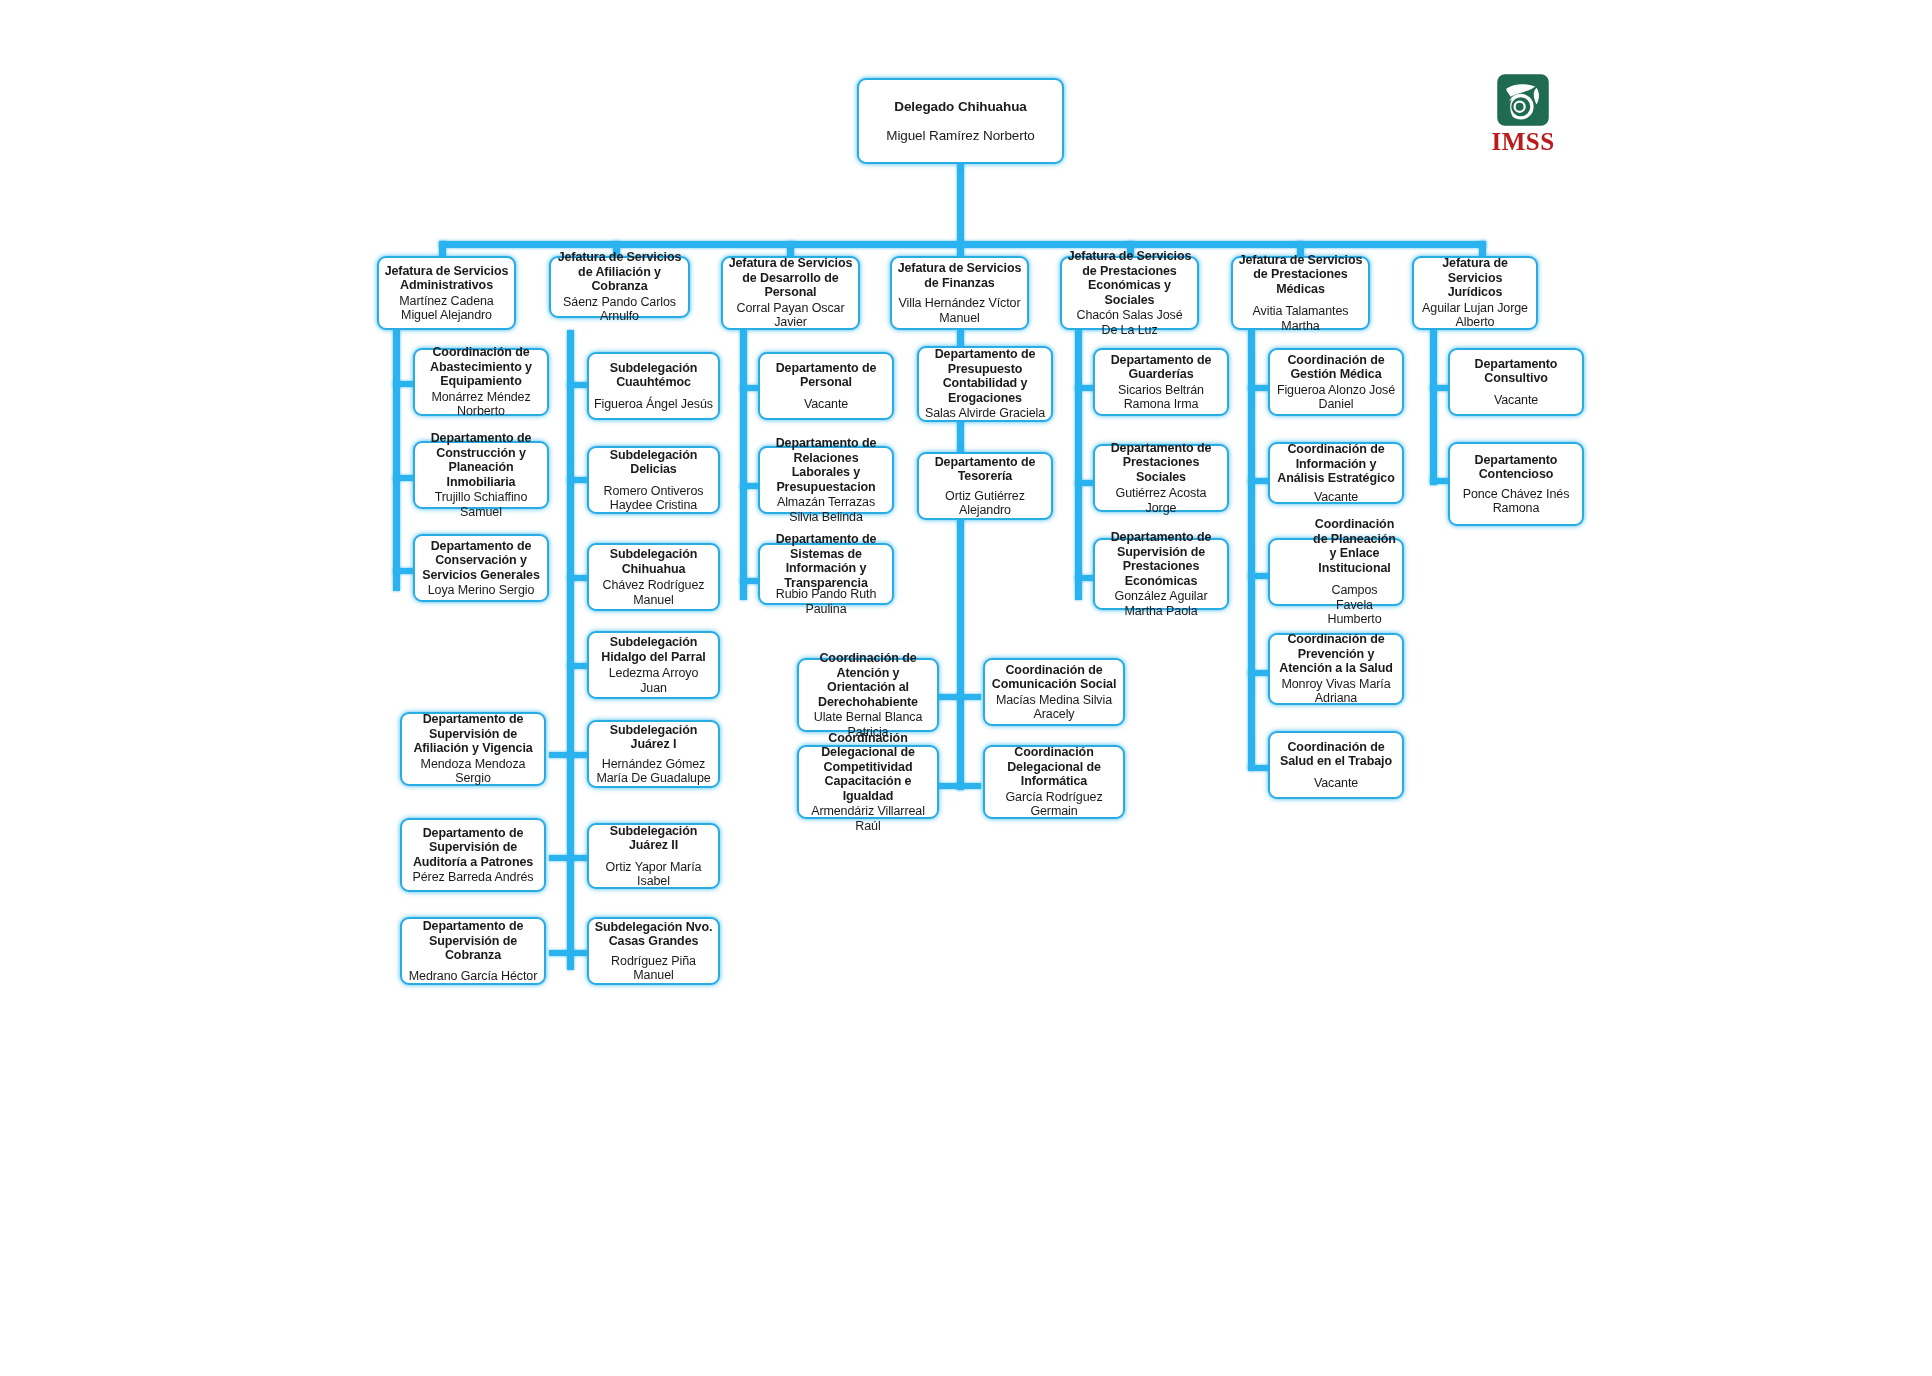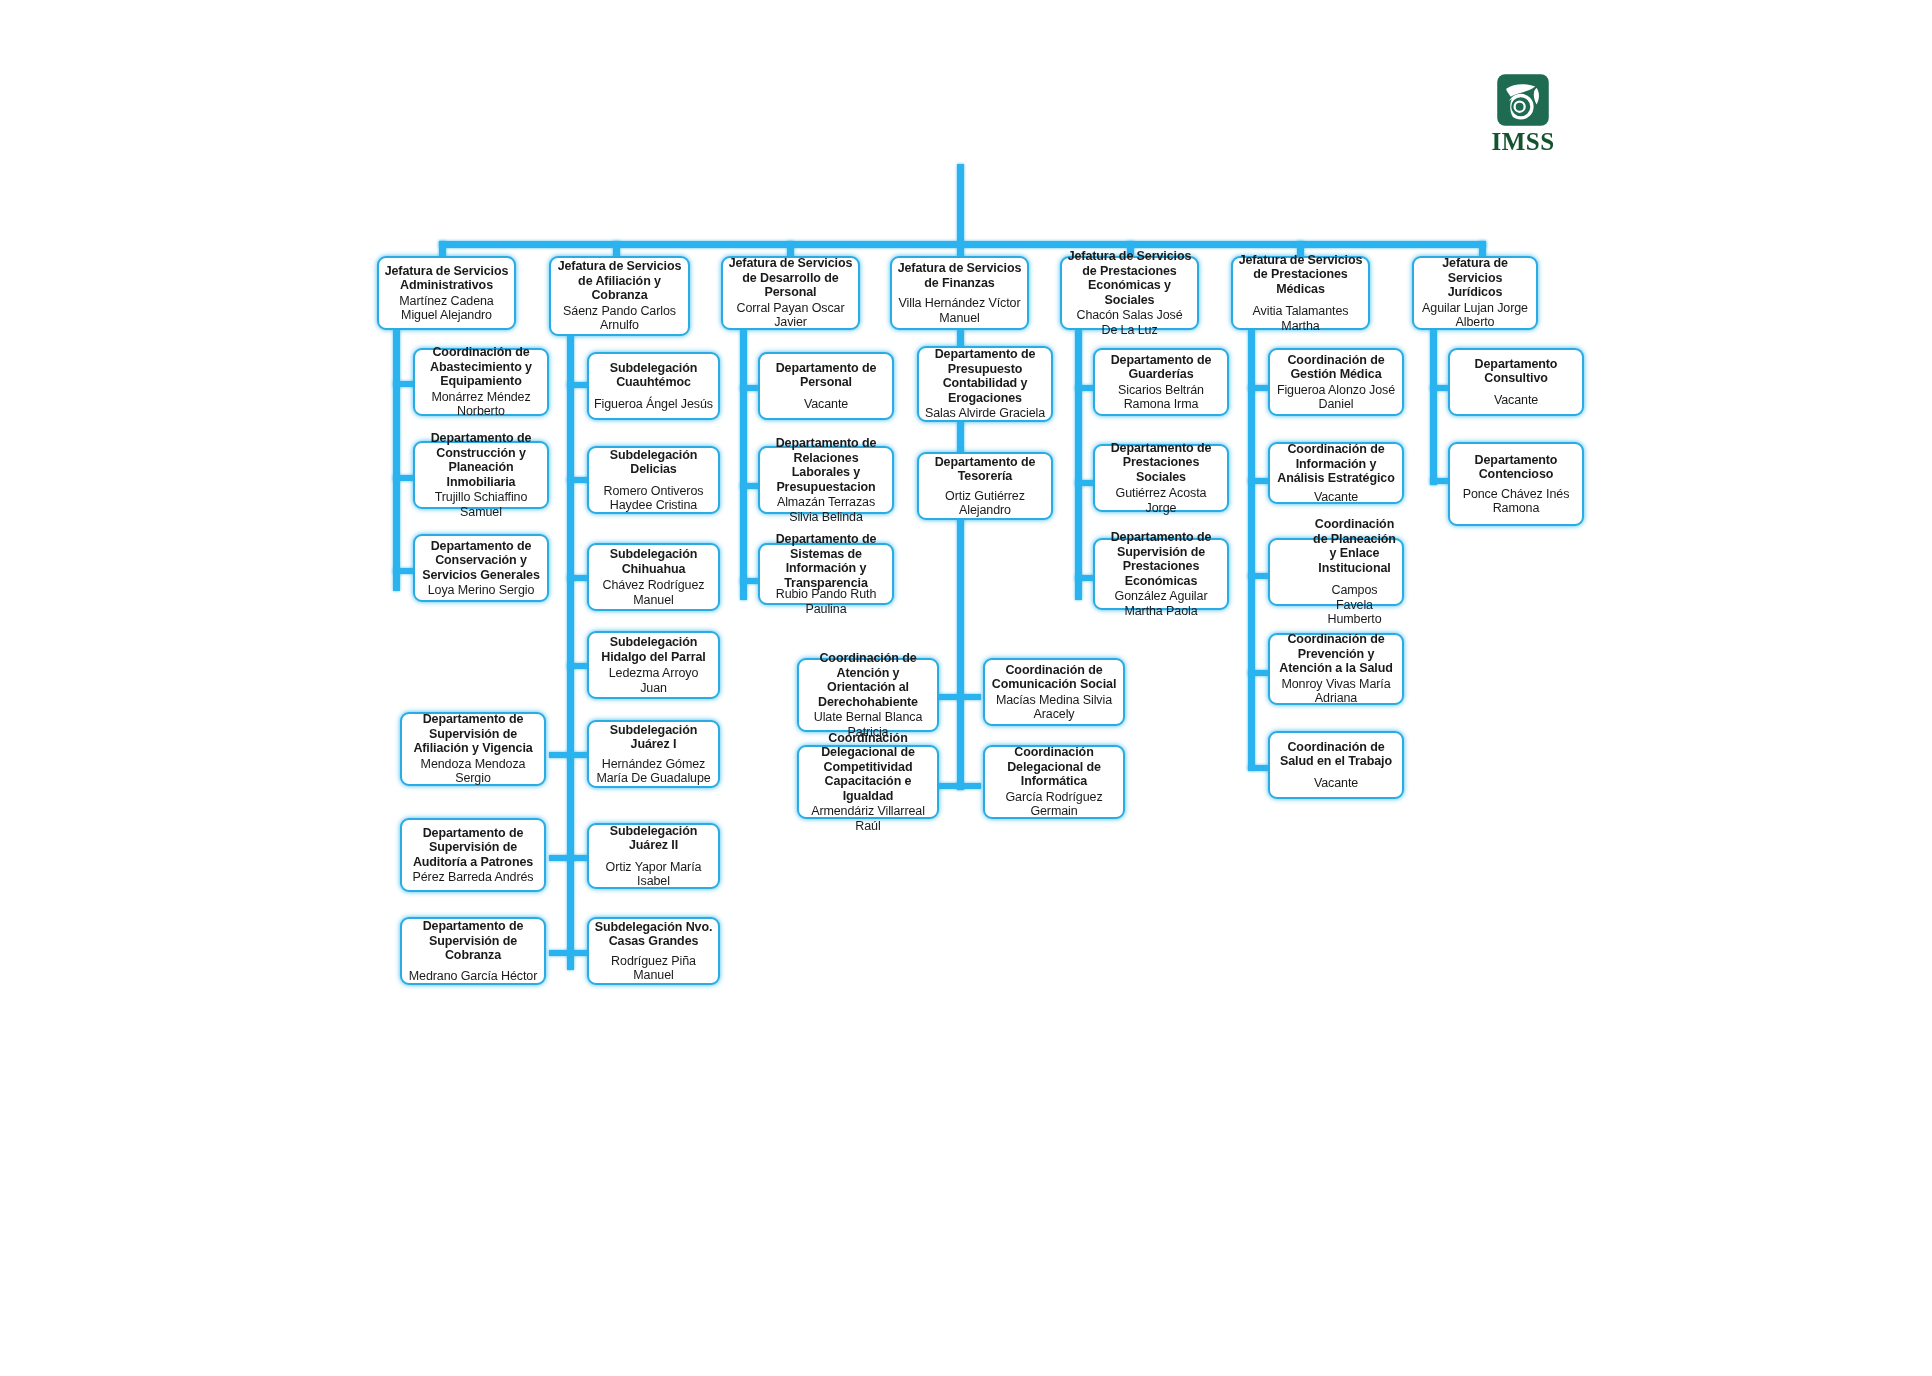--- a/index.html
+++ b/index.html
@@ -77,21 +77,21 @@
     width: 56px;
     height: 56px;
     margin: 0 auto;
     display: block;
   }
   #logo .wordmark {
     font-family: "Liberation Serif", "DejaVu Serif", serif;
     font-weight: bold;
     font-size: 25px;
     letter-spacing: 0.5px;
-    color: #14532d;
+    color: #b91c1c;
     margin-top: 1px;
     line-height: 1;
   }
 </style>
 </head>
 <body>
 
 <div id="canvas">
 
   <div id="logo">
@@ -159,27 +159,31 @@
   <div class="conn" style="left:1248px; top:385px; width:22px; height:6px;"></div>
   <div class="conn" style="left:1248px; top:478px; width:22px; height:6px;"></div>
   <div class="conn" style="left:1248px; top:573px; width:22px; height:6px;"></div>
   <div class="conn" style="left:1248px; top:670px; width:22px; height:6px;"></div>
   <div class="conn" style="left:1248px; top:765px; width:22px; height:6px;"></div>
 
   <div class="conn" style="left:1430px; top:330px; width:7px; height:155px;"></div>
   <div class="conn" style="left:1430px; top:385px; width:22px; height:6px;"></div>
   <div class="conn" style="left:1430px; top:478px; width:22px; height:6px;"></div>
 
+  <div class="node root" style="left:857px; top:78px; width:207px; height:86px;">
+    <div class="title">Delegado Chihuahua</div>
+    <div class="person">Miguel Ramírez Norberto</div>
+  </div>
 
   <div class="node" style="left:377px; top:256px; width:139px; height:74px;">
     <div class="title">Jefatura de Servicios Administrativos</div>
     <div class="person tightp" style="margin-top:1px;">Martínez Cadena Miguel Alejandro</div>
   </div>
 
-  <div class="node" style="left:549px; top:256px; width:141px; height:80px;">
+  <div class="node" style="left:549px; top:256px; width:141px; height:62px;">
     <div class="title">Jefatura de Servicios de Afiliación y Cobranza</div>
     <div class="person" style="margin-top:1px;">Sáenz Pando Carlos Arnulfo</div>
   </div>
 
   <div class="node" style="left:721px; top:256px; width:139px; height:74px;">
     <div class="title">Jefatura de Servicios de Desarrollo de Personal</div>
     <div class="person" style="margin-top:1px;">Corral Payan Oscar Javier</div>
   </div>
 
   <div class="node" style="left:890px; top:256px; width:139px; height:74px;">

